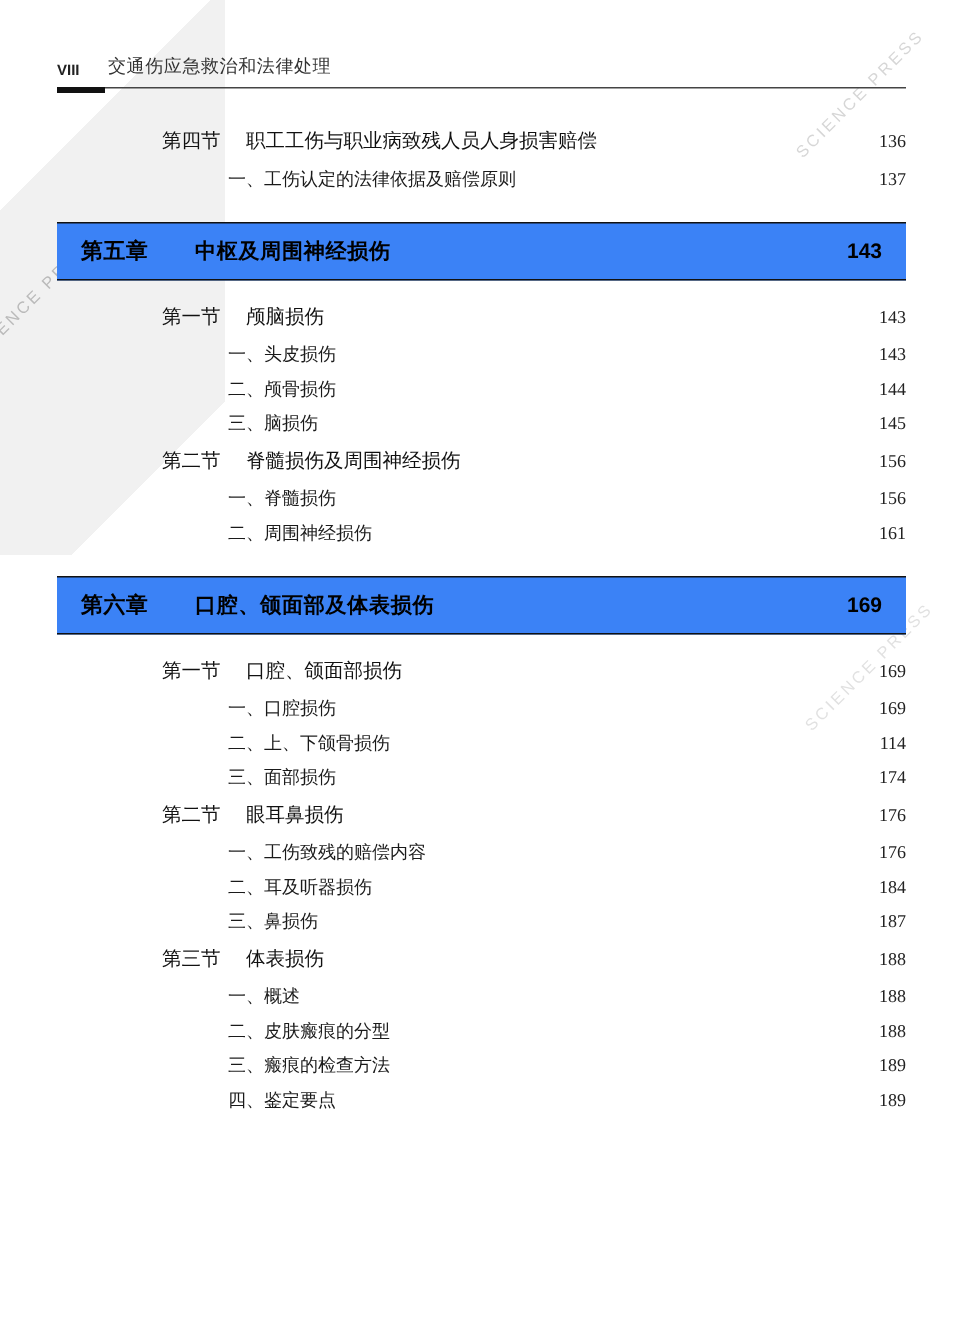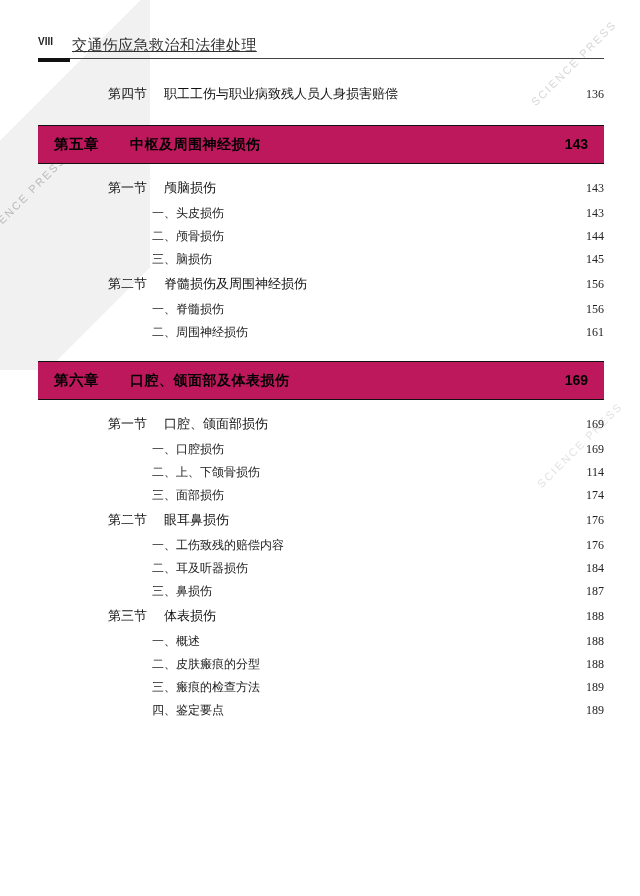--- a/index.html
+++ b/index.html
@@ -73,36 +73,35 @@
     white-space: nowrap;
   }
 
   
   .running-head {
     position: absolute;
     left: 38px;
     top: 36px;
     width: 566px;
     display: flex;
-    align-items: flex-start;
+    align-items: flex-end;
   }
   .folio {
     font-family: "Liberation Sans", sans-serif;
     font-size: 10px;
     font-weight: bold;
     color: #222;
     width: 34px;
     padding-bottom: 3px;
   }
   .head-title {
-    font-size: 15px;
+    font-size: 12px;
     color: #333;
     padding-bottom: 3px;
     letter-spacing: 0.4px;
-    text-decoration: underline;
   }
   .head-rule {
     position: absolute;
     left: 38px;
     top: 58px;
     width: 566px;
     height: 1px;
     background: #444;
   }
   .head-rule-thick {
@@ -164,21 +163,21 @@
     font-size: 12px;
     color: #1a1a1a;
     padding-left: 114px;
   }
 
   
   .chapter {
     margin: 18px 0 10px 0;
     border-top: 1.6px solid #111;
     border-bottom: 1.6px solid #111;
-    background: #be185d;
+    background: #3b82f6;
     padding: 9px 16px 9px 16px;
     display: flex;
     align-items: baseline;
   }
   .chapter .ch-no {
     font-family: "Liberation Sans", "DejaVu Sans", sans-serif;
     font-size: 14.5px;
     font-weight: bold;
     color: #000;
     letter-spacing: 0.5px;
@@ -216,20 +215,25 @@
 </div>
 <div class="head-rule"></div>
 <div class="head-rule-thick"></div>
 
 <div class="toc" id="toc-root">
     <div class="row sec-row">
       <span class="label"><span class="sec-no">第四节</span><span>职工工伤与职业病致残人员人身损害赔偿</span></span>
       <span class="filler"></span>
       <span class="page">136</span>
     </div>
+    <div class="row item-row">
+      <span class="label">一、工伤认定的法律依据及赔偿原则</span>
+      <span class="filler"></span>
+      <span class="page">137</span>
+    </div>
     <div class="chapter">
       <span class="ch-no">第五章</span>
       <span class="ch-title">中枢及周围神经损伤</span>
       <span class="filler"></span>
       <span class="ch-page">143</span>
     </div>
     <div class="row sec-row">
       <span class="label"><span class="sec-no">第一节</span><span>颅脑损伤</span></span>
       <span class="filler"></span>
       <span class="page">143</span>

